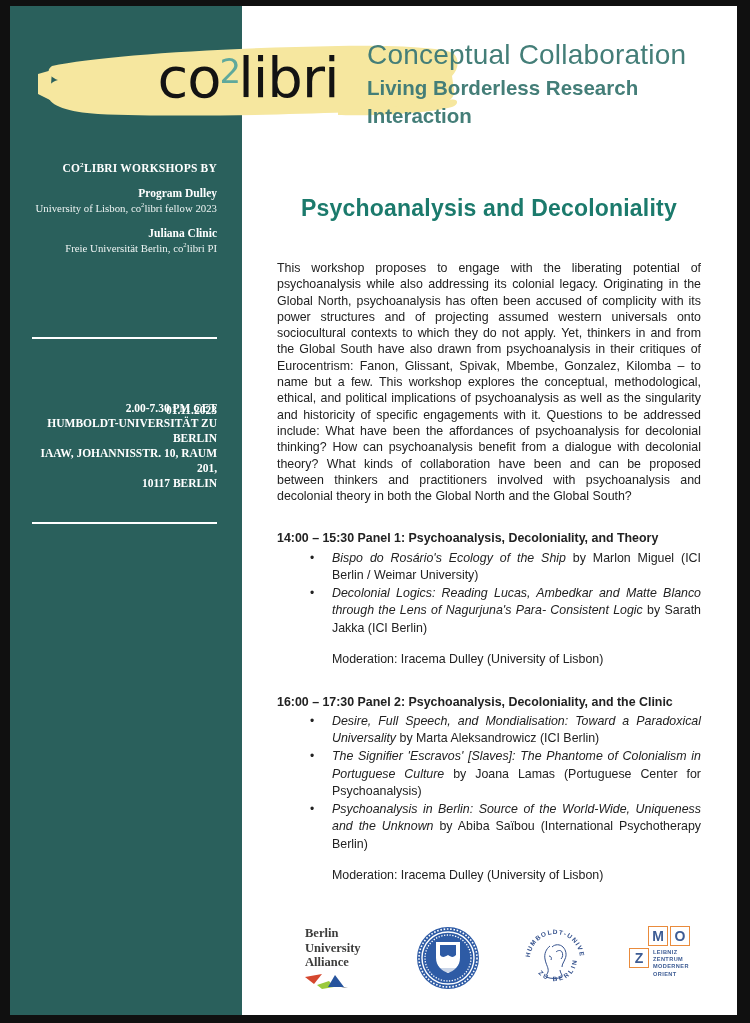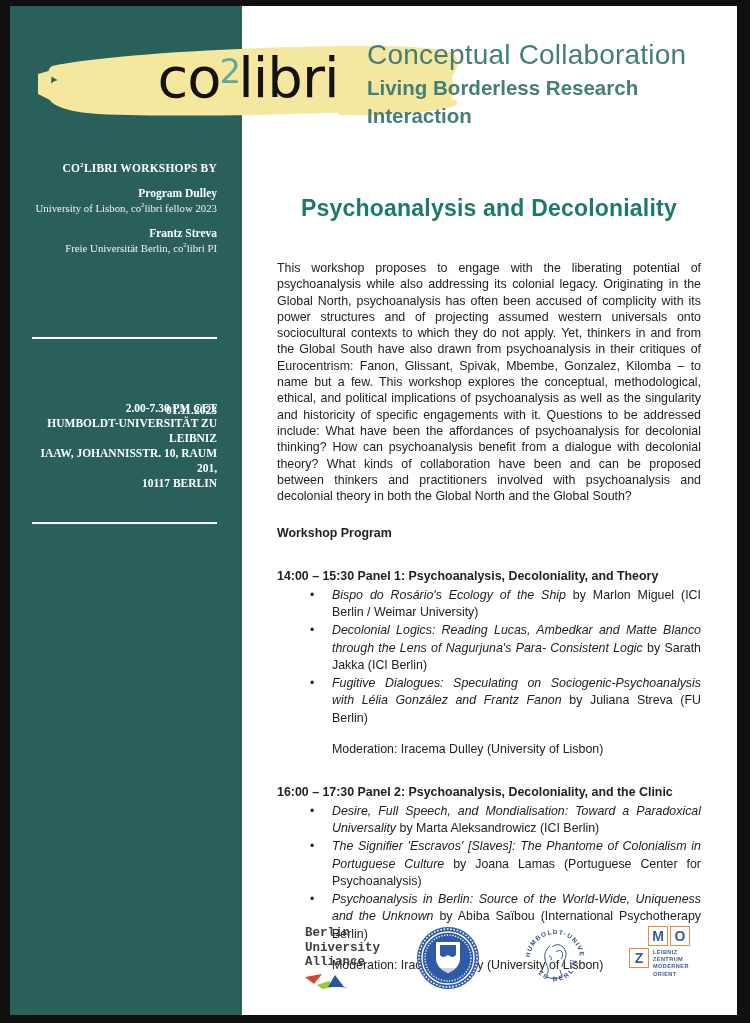--- a/index.html
+++ b/index.html
@@ -69,21 +69,21 @@
   .talk-title{font-style:italic;}
   .moderation{margin-top:14px;padding-left:55px;}
   .roundtable-heading{font-weight:bold;margin-top:29px;}
   
   .logos{
     position:absolute;left:295px;top:920px;width:410px;height:85px;
     display:flex;align-items:flex-start;justify-content:space-between;
   }
   .bua{width:70px;}
   .bua-text{
-    font-family:Liberation Mono, monospace;font-weight:bold;
+    font-family:Liberation Serif, serif;font-weight:bold;
     color:#3d3d3c;font-size:12.5px;line-height:14.5px;
   }
   .bua-mark{margin-top:4px;}
   .seal{display:block;}
   .zmo{position:relative;width:86px;height:62px;}
   .zmo-box{
     position:absolute;border:1.6px solid #e98b3c;background:#ffffff;
     color:#3d5c94;font-weight:bold;text-align:center;
     box-sizing:border-box;
   }
@@ -101,31 +101,31 @@
 <div class="page">
 
   <div class="sidebar">
     <div class="side-block side-heading">
       <span>CO</span><sup class="s">2</sup><span>LIBRI WORKSHOPS BY</span>
     </div>
     <div class="side-block person1-name">Program Dulley</div>
     <div class="side-block person1-affil">
       <span>University of Lisbon, co</span><sup class="s">2</sup><span>libri fellow 2023</span>
     </div>
-    <div class="side-block person2-name">Frantz Streva</div>
+    <div class="side-block person2-name">Juliana Clinic</div>
     <div class="side-block person2-affil">
       <span>Freie Universität Berlin, co</span><sup class="s">2</sup><span>libri PI</span>
     </div>
 
     <div class="side-rule rule1"></div>
 
     <div class="side-block side-date">01.11.2023</div>
     <div class="side-block side-time">2.00-7.30 PM CET</div>
     <div class="side-block side-venue">
-      <div>HUMBOLDT-UNIVERSITÄT ZU LEIBNIZ</div>
+      <div>HUMBOLDT-UNIVERSITÄT ZU BERLIN</div>
       <div>IAAW, JOHANNISSTR. 10, RAUM 201,</div>
       <div>10117 BERLIN</div>
     </div>
 
     <div class="side-rule rule2"></div>
   </div>
 
   <svg class="brush" viewBox="0 0 420 92">
     <path fill="#f6e79f" d="M14,36 C60,26 180,18 300,16 C360,15 410,18 416,24
       C422,30 420,40 414,46 L416,60 C418,68 408,76 390,78
@@ -139,27 +139,25 @@
   </div>
 
   <div class="header-right">
     <div class="header-title">Conceptual Collaboration</div>
     <div class="header-sub">Living Borderless Research Interaction</div>
   </div>
 
   <div class="main">
     <div class="doc-title">Psychoanalysis and Decoloniality</div>
     <p class="intro">This workshop proposes to engage with the liberating potential of psychoanalysis while also addressing its colonial legacy. Originating in the Global North, psychoanalysis has often been accused of complicity with its power structures and of projecting assumed western universals onto sociocultural contexts to which they do not apply. Yet, thinkers in and from the Global South have also drawn from psychoanalysis in their critiques of Eurocentrism: Fanon, Glissant, Spivak, Mbembe, Gonzalez, Kilomba – to name but a few. This workshop explores the conceptual, methodological, ethical, and political implications of psychoanalysis as well as the singularity and historicity of specific engagements with it. Questions to be addressed include: What have been the affordances of psychoanalysis for decolonial thinking? How can psychoanalysis benefit from a dialogue with decolonial theory? What kinds of collaboration have been and can be proposed between thinkers and practitioners involved with psychoanalysis and decolonial theory in both the Global North and the Global South?</p>
-    <div class="program-heading">Workshop Program</div>
 
     <div class="panel-heading">14:00 – 15:30 Panel 1: Psychoanalysis, Decoloniality, and Theory</div>
     <ul class="talks">
       <li><span class="talk-title">Bispo do Rosário's Ecology of the Ship</span><span> by Marlon Miguel (ICI Berlin / Weimar University)</span></li>
       <li><span class="talk-title">Decolonial Logics: Reading Lucas, Ambedkar and Matte Blanco through the Lens of Nagurjuna's Para- Consistent Logic</span><span> by Sarath Jakka (ICI Berlin)</span></li>
-      <li><span class="talk-title">Fugitive Dialogues: Speculating on Sociogenic-Psychoanalysis with Lélia González and Frantz Fanon</span><span> by Juliana Streva (FU Berlin)</span></li>
     </ul>
     <div class="moderation">Moderation: Iracema Dulley (University of Lisbon)</div>
 
     <div class="panel-heading">16:00 – 17:30 Panel 2: Psychoanalysis, Decoloniality, and the Clinic</div>
     <ul class="talks">
       <li><span class="talk-title">Desire, Full Speech, and Mondialisation: Toward a Paradoxical Universality</span><span> by Marta Aleksandrowicz (ICI Berlin)</span></li>
       <li><span class="talk-title">The Signifier 'Escravos' [Slaves]: The Phantome of Colonialism in Portuguese Culture</span><span> by Joana Lamas (Portuguese Center for Psychoanalysis)</span></li>
       <li><span class="talk-title">Psychoanalysis in Berlin: Source of the World-Wide, Uniqueness and the Unknown</span><span> by Abiba Saïbou (International Psychotherapy Berlin)</span></li>
     </ul>
     <div class="moderation">Moderation: Iracema Dulley (University of Lisbon)</div>

